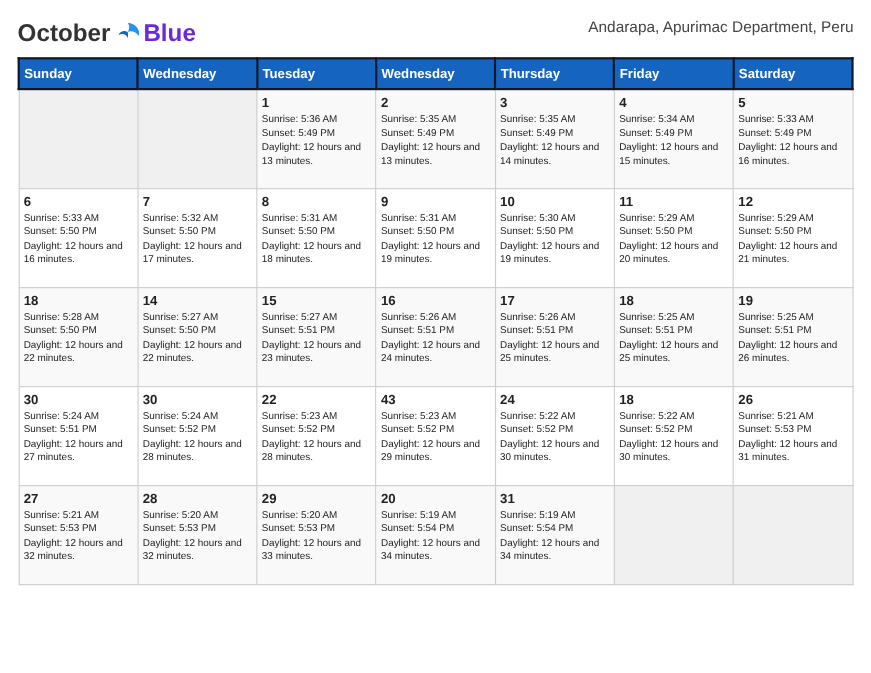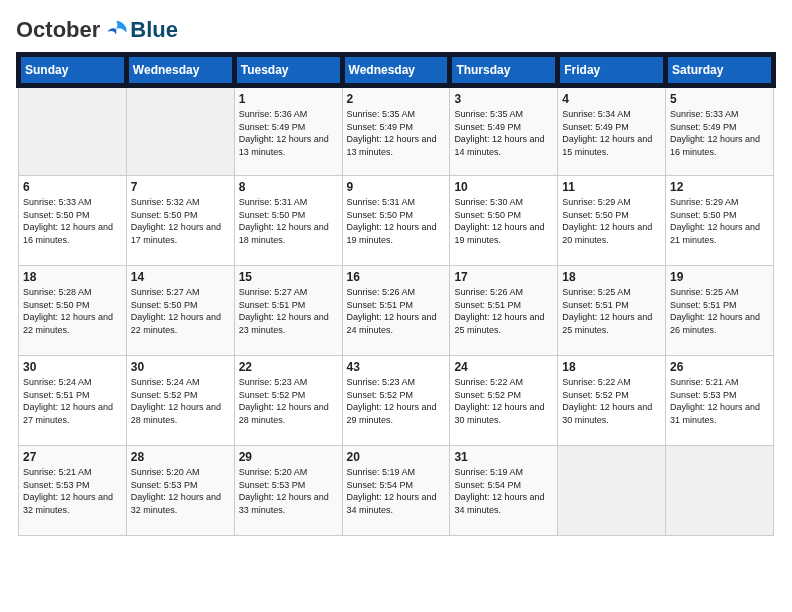--- a/index.html
+++ b/index.html
@@ -25,21 +25,21 @@
       display: flex;
       align-items: center;
       font-size: 22px;
       font-weight: bold;
       line-height: 1;
     }
     .logo-general {
       color: #333;
     }
     .logo-blue {
-      color: #0c4a6e;
+      color: #6d28d9;
     }
     .logo-icon {
       width: 28px;
       height: 28px;
       margin-left: 2px;
     }
     .title-section {
       text-align: right;
     }
     .month-title {
@@ -57,21 +57,21 @@
       border-collapse: collapse;
       table-layout: fixed;
     }
     thead th {
       background-color: #1565C0;
       color: #fff;
       font-size: 12px;
       font-weight: bold;
       padding: 6px 4px;
       text-align: left;
-      border: 5px solid #0f172a;
+      border: 2px solid #0f172a;
     }
     tbody td {
       border: 1px solid #ccc;
       vertical-align: top;
       padding: 4px;
       font-size: 9.5px;
       color: #222;
       background: #fff;
       height: 90px;
     }
@@ -101,20 +101,21 @@
     <div class="logo-text">
       <span class="logo-general">October</span>
       <svg class="logo-icon" viewBox="0 0 30 30" xmlns="http://www.w3.org/2000/svg">
         <path d="M15 5 C20 5, 28 10, 26 18 C24 14, 18 12, 15 14 C18 10, 16 6, 15 5Z" fill="#2196F3"></path>
         <path d="M15 14 C12 12, 8 13, 6 17 C10 15, 14 16, 15 20 C16 16, 15 14, 15 14Z" fill="#1565C0"></path>
       </svg>
       <span class="logo-blue">Blue</span>
     </div>
   </div>
   <div class="title-section">
+    <div class="location">Andarapa, Apurimac Department, Peru</div>
   </div>
 </div>
 
 <table>
   <thead>
     <tr>
     <th>Sunday</th>
         <th>Wednesday</th>
         <th>Tuesday</th>
         <th>Wednesday</th>

